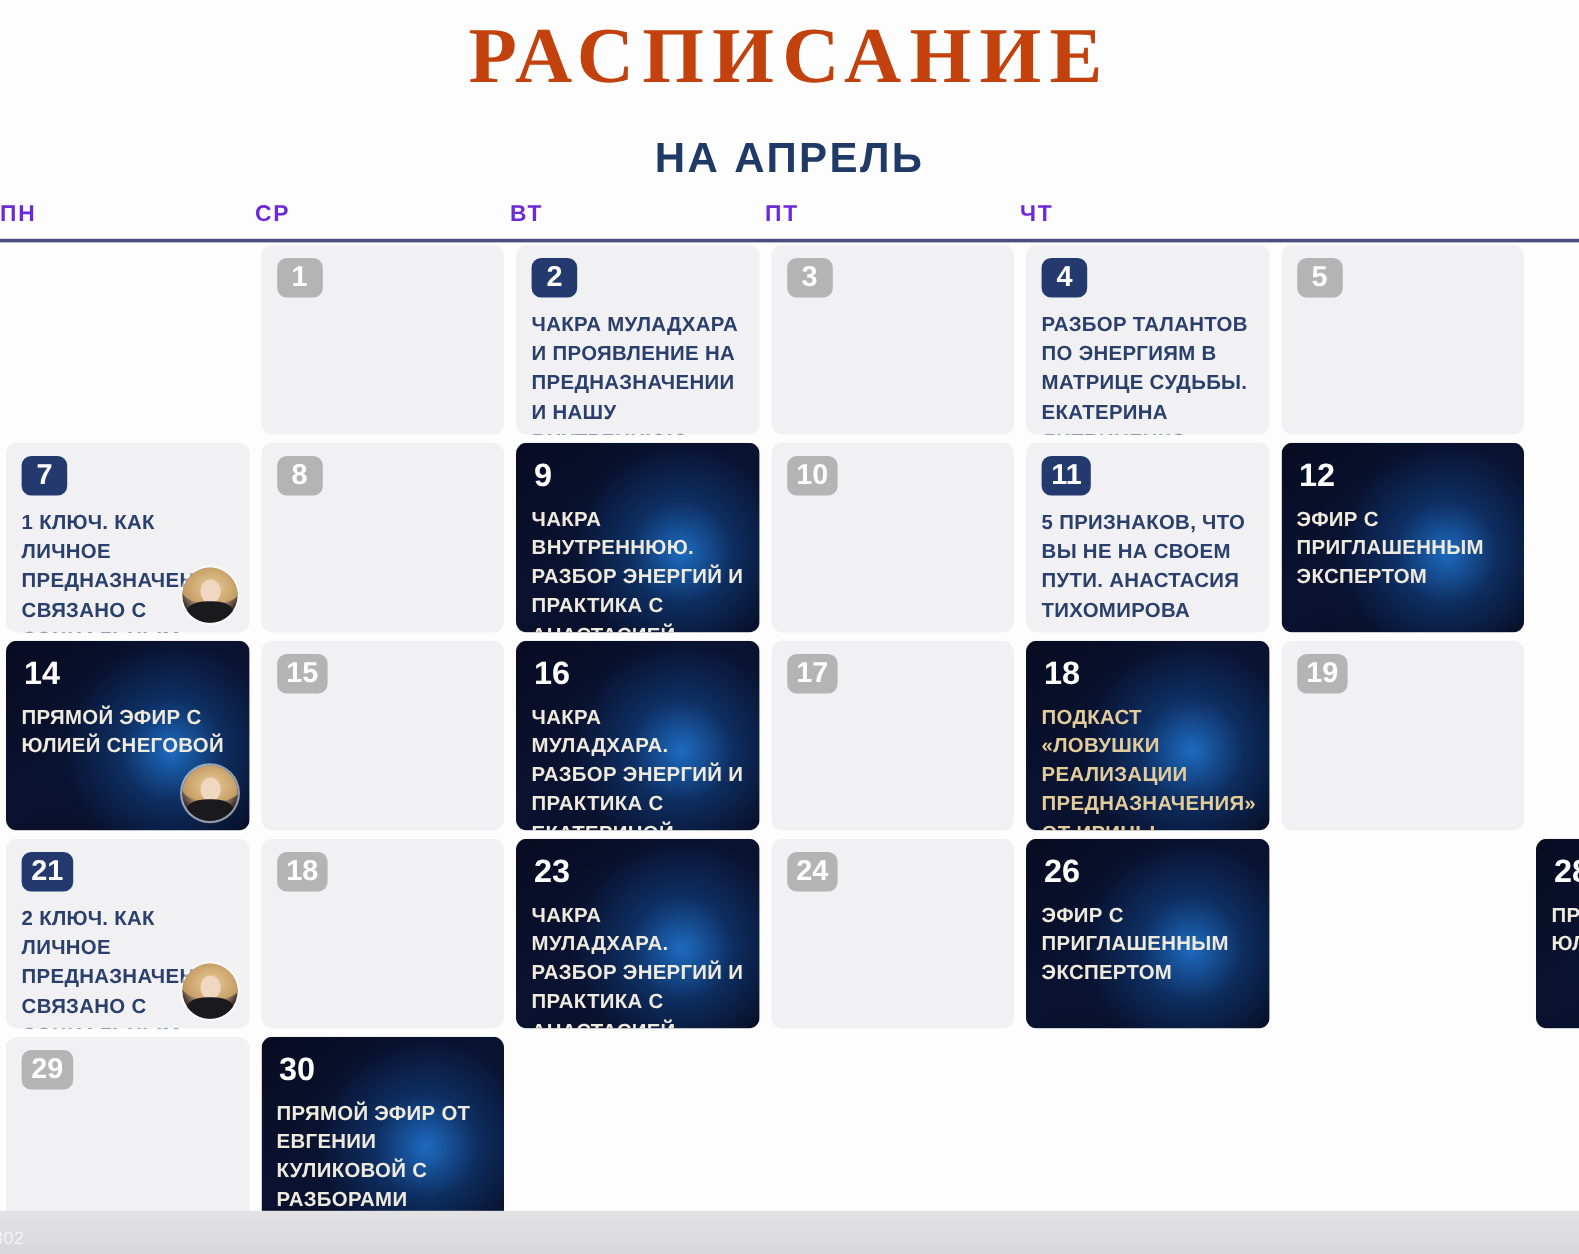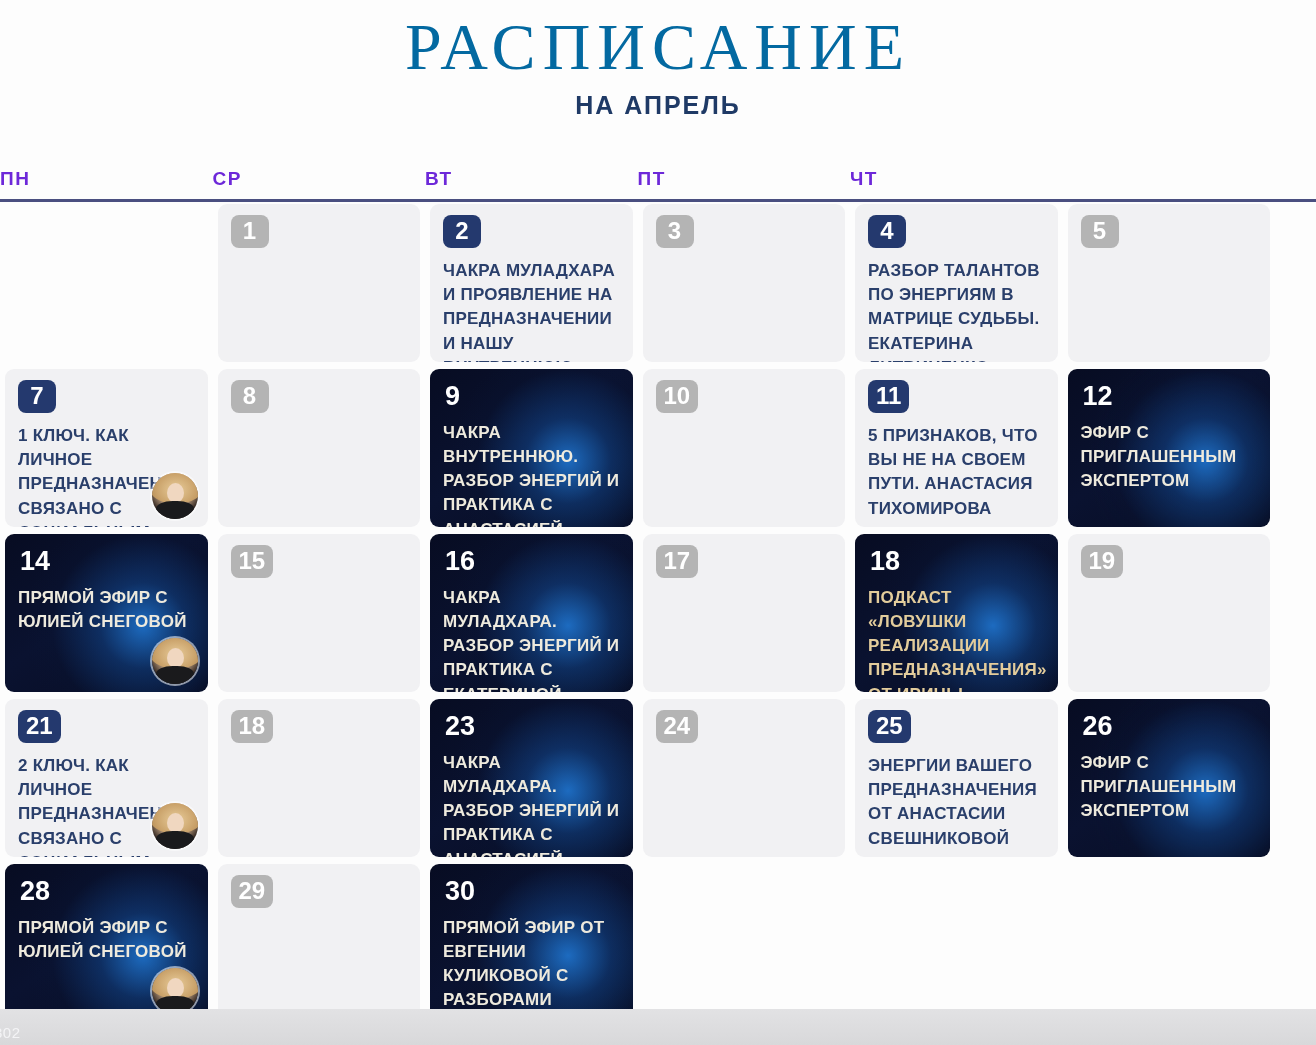--- a/index.html
+++ b/index.html
@@ -10,31 +10,31 @@
     overflow: hidden;
   }
   .page { position: relative; width: 1316px; height: 1045px; background: #fdfdfd; }
 
   
   .titles { text-align: center; padding-top: 12px; }
   .title-main {
     font-family: "Liberation Serif", serif;
     font-size: 66px;
     letter-spacing: 7px;
-    color: #0369a1;
+    color: #c2410c;
     line-height: 1.05;
-    font-weight: 400;
+    font-weight: 700;
   }
   .title-sub {
     font-family: "Liberation Sans", sans-serif;
-    font-size: 25px;
+    font-size: 35px;
     font-weight: bold;
     letter-spacing: 2px;
     color: #1f3a66;
-    margin-top: 10px;
+    margin-top: 31px;
   }
 
   
   .weekdays {
     position: absolute;
     top: 168px; left: 0; right: 0;
     height: 34px;
     display: grid;
     grid-template-columns: repeat(6, 212.5px) 1fr;
   }
@@ -277,23 +277,20 @@
       <div class="cell">
         <div class="card dark">
           <span class="date-plain">23</span>
           <div class="desc cream">ЧАКРА МУЛАДХАРА. РАЗБОР ЭНЕРГИЙ И ПРАКТИКА С АНАСТАСИЕЙ СВЕШНИКОВОЙ</div>
         </div>
       </div>
       <div class="cell">
         <div class="card light"><span class="badge inactive">24</span></div>
       </div>
       <div class="cell">
-        <div class="card light"><span class="badge active">25</span><div class="desc navy">ЭНЕРГИИ ВАШЕГО ПРЕДНАЗНАЧЕНИЯ ОТ АНАСТАСИИ СВЕШНИКОВОЙ</div></div>
-      </div>
-      <div class="cell">
         <div class="card dark">
           <span class="date-plain">26</span>
           <div class="desc cream">ЭФИР С ПРИГЛАШЕННЫМ ЭКСПЕРТОМ</div>
         </div>
       </div>
       <div class="cell">
         <div class="card blank"></div>
       </div>
       <div class="cell">
         <div class="card dark">

